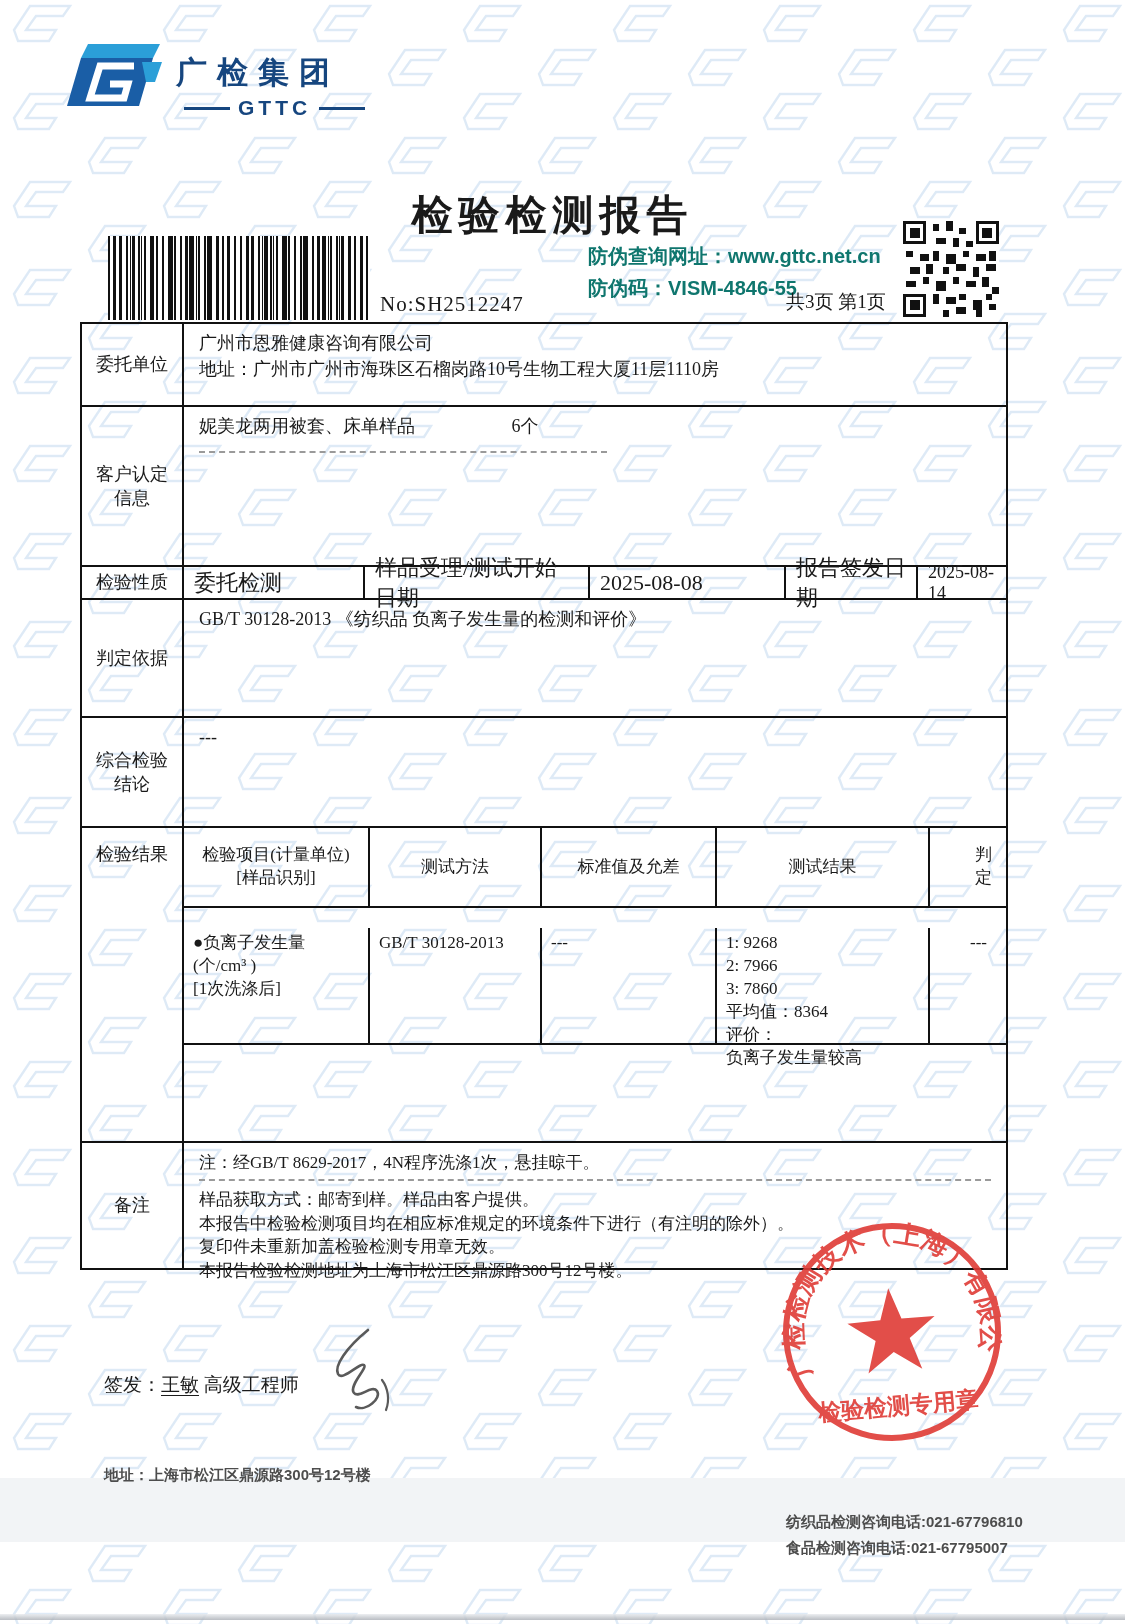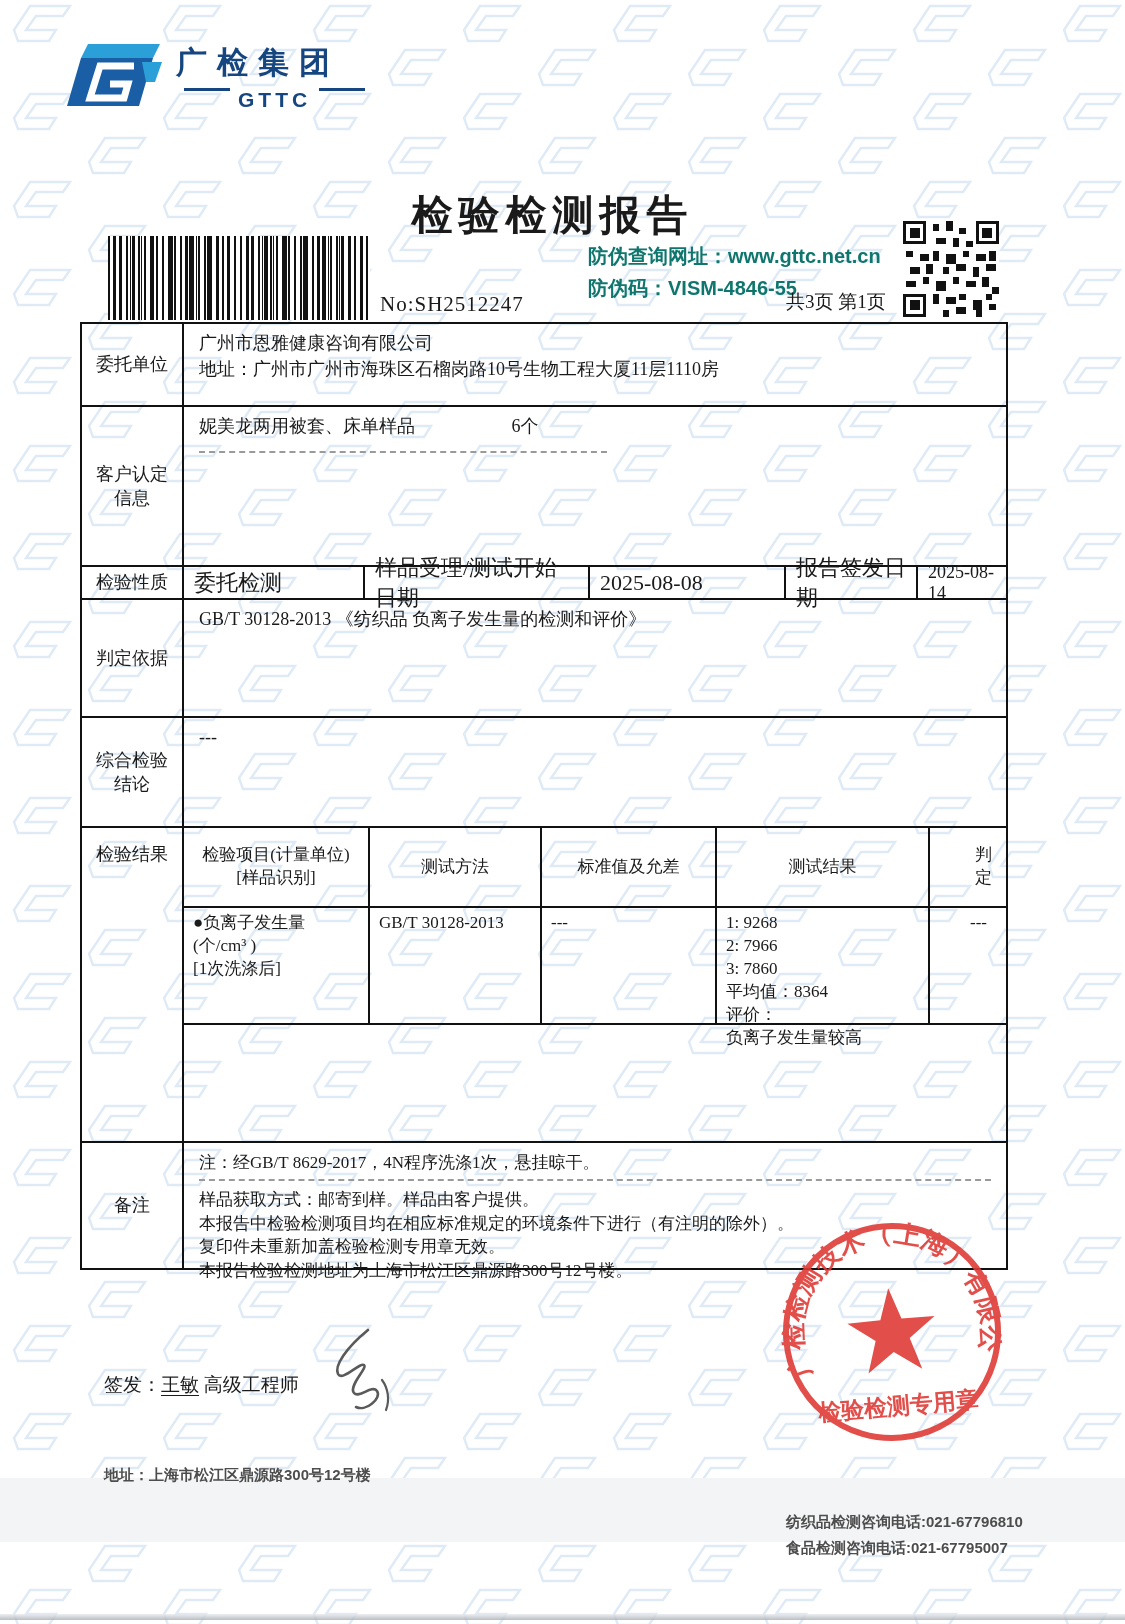--- a/index.html
+++ b/index.html
@@ -6,22 +6,22 @@
   html,body { background:#ffffff; }
   body { width:1125px; height:1624px; position:relative; overflow:hidden;
          font-family:"Liberation Serif","DejaVu Serif",serif; color:#1a1a1a; }
   .layer { position:absolute; }
   #watermark { left:0; top:0; z-index:0; opacity:.85; }
   #content { left:0; top:0; width:1125px; height:1624px; z-index:1; }
 
   
   .logo-wrap { position:absolute; left:62px; top:42px; display:flex; align-items:flex-start; }
   .logo-text-col { margin-left:14px; font-family:"Liberation Sans","DejaVu Sans",sans-serif; color:#16467f; }
-  .logo-cn { font-size:31px; font-weight:bold; letter-spacing:10px; line-height:1.1; margin-top:6px;font-family:Liberation Mono, monospace; }
-  .logo-sub { display:flex; align-items:flex-start; margin-top:6px; color:#16467f; font-weight:bold; font-size:21px; letter-spacing:4px; }
+  .logo-cn { font-size:31px; font-weight:bold; letter-spacing:10px; line-height:1.1; margin-top:14px; }
+  .logo-sub { display:flex; align-items:center; margin-top:6px; color:#16467f; font-weight:bold; font-size:21px; letter-spacing:4px; }
   .logo-sub .dash { width:46px; height:3px; background:#16467f; margin:0 8px; }
 
   .doc-title { position:absolute; left:0; top:188px; width:1105px; text-align:center;
                font-size:41px; font-weight:bold; letter-spacing:6px; }
   .anti-block { position:absolute; left:588px; top:240px; font-family:"Liberation Sans","DejaVu Sans",sans-serif;
                 font-weight:bold; font-size:20px; line-height:1.6; color:#0f766e; }
   .barcode { position:absolute; left:108px; top:236px; width:262px; height:84px; background-color:#fff;
     background-image:
       repeating-linear-gradient(90deg,#111 0 2px,transparent 2px 6px),
       repeating-linear-gradient(90deg,#111 0 1px,transparent 1px 11px),
@@ -38,21 +38,21 @@
                 justify-content:center; text-align:center; font-size:18px; line-height:1.35; padding:2px 8px; flex-shrink:0; }
   .content-cell { flex:1; padding:6px 15px; font-size:18px; line-height:1.45; }
   .h-r1 { height:83px; } .h-r2 { height:160px; } .h-r3 { height:33px; }
   .h-r4 { height:118px; } .h-r5 { height:110px; } .h-r6 { height:315px; } .h-r7 { height:125px; }
   .dashed-line { border-top:2px dashed #9a9a9a; width:408px; margin-top:12px; }
   .qty { margin-left:92px; }
   .cell-mid { border-right:2px solid #111; display:flex; align-items:center; padding:2px 10px; font-size:22px; flex-shrink:0; }
   .cell-last { display:flex; align-items:center; padding:2px 10px; font-size:18px; flex:1; }
 
   
-  .res-wrap { flex:1; display:flex; flex-direction:column; }
+  .res-wrap { flex:1; display:flex; flex-direction:column;gap:20px; }
   .res-header, .res-row { display:flex; border-bottom:2px solid #111; }
   .res-header { height:80px; }
   .res-row { height:117px; }
   .res-empty { flex:1; }
   .rc { border-right:2px solid #111; padding:4px 9px; font-size:17px; line-height:1.35; }
   .rc:last-child { border-right:none;padding-left:40px; }
   .c-item { width:186px; } .c-method { width:172px; } .c-std { width:175px; } .c-res { width:213px; } .c-judge { flex:1; }
   .res-header .rc { display:flex; flex-direction:column; align-items:center; justify-content:center; text-align:center; }
   .top-label { align-items:flex-start; padding-top:14px; }
 

